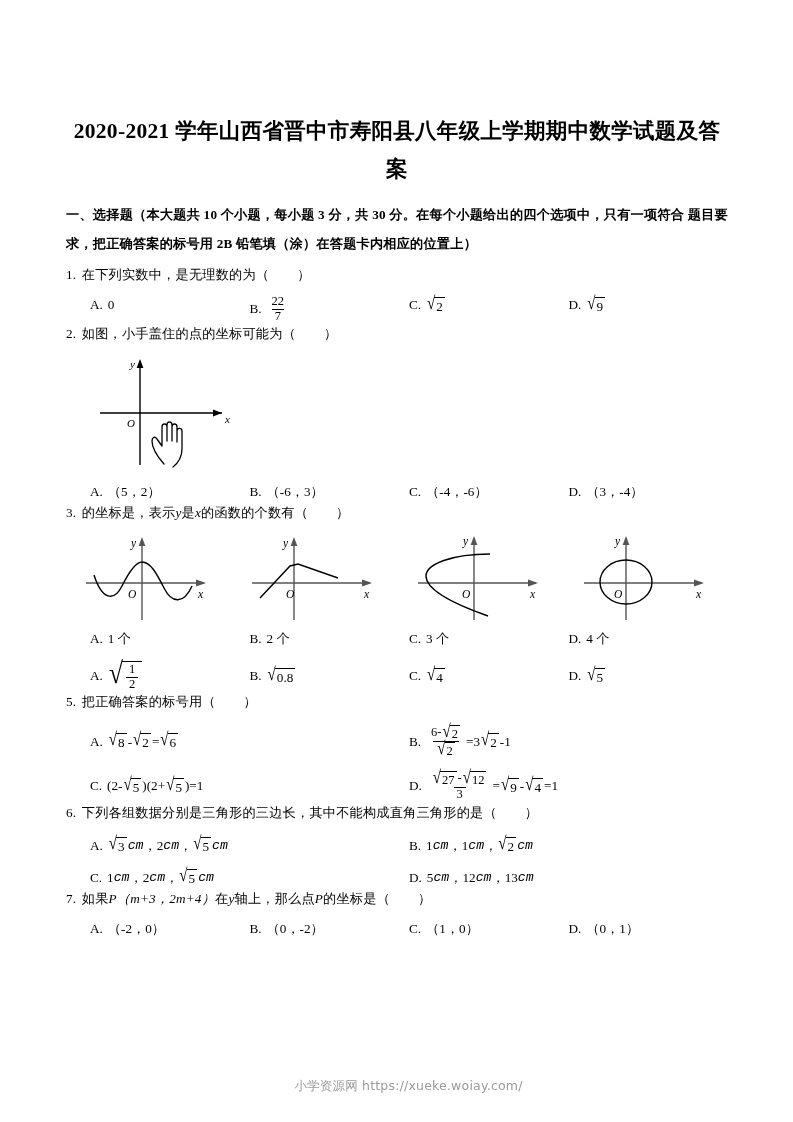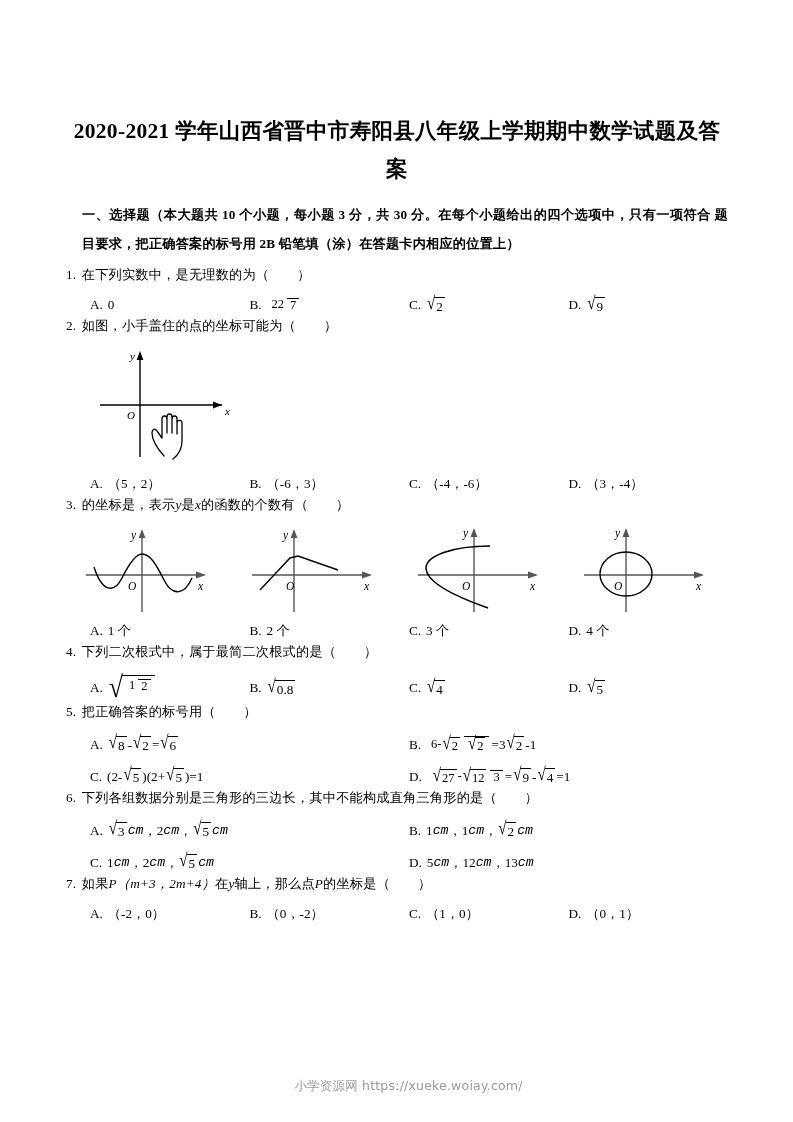--- a/index.html
+++ b/index.html
@@ -38,21 +38,21 @@
     margin: 16px 0 8px 0;
     font-family: "Liberation Serif", "DejaVu Serif", serif;
   }
 
   
   .intro {
     font-size: 13.2px;
     line-height: 29px;
     text-align: justify;
     font-weight: bold;
-    margin: 12px 0 6px 16px;
+    margin: 12px 0 6px 0;
     letter-spacing: 0.2px;
   }
 
   
   .q {
     margin-top: 0;
   }
   .stem {
     font-size: 13.2px;
     line-height: 22px;
@@ -78,21 +78,21 @@
     line-height: 20px;
     white-space: nowrap;
   }
   .opt .lab { margin-right: 5px; }
   .opts.tall { margin-top: 12px; align-items: center; }
   .opts .opt.tallopt { align-items: center; }
 
   
   .frac {
     display: inline-flex;
-    flex-direction: row;
+    flex-direction: column;
     align-items: center;
     vertical-align: middle;
     margin: 0 2px;
     font-size: 12.5px;
     line-height: 1.08;
     justify-content: center;
   }
   .frac .n { padding: 0 3px; }
   .frac .d { padding: 0 3px; border-top: 1px solid #000; }
 
@@ -294,24 +294,20 @@
         <span>3 个</span>
       </div>
       <div class="opt">
         <span class="lab">D.</span>
         <span>4 个</span>
       </div>
     </div>
   </div>
 
   <div class="q">
-    <div class="stem">
-      <span class="idx">4.</span>
-      <span>下列二次根式中，属于最简二次根式的是（</span><span class="paren">&nbsp;&nbsp;&nbsp;</span><span>）</span>
-    </div>
     <div class="opts tall">
       <div class="opt tallopt">
         <span class="lab">A.</span>
         <span class="sqrt tall">
               <span class="rad">√</span>
               <span class="rand"><span class="frac">
                   <span class="n">1</span>
                   <span class="d">2</span>
                 </span></span>
             </span>

